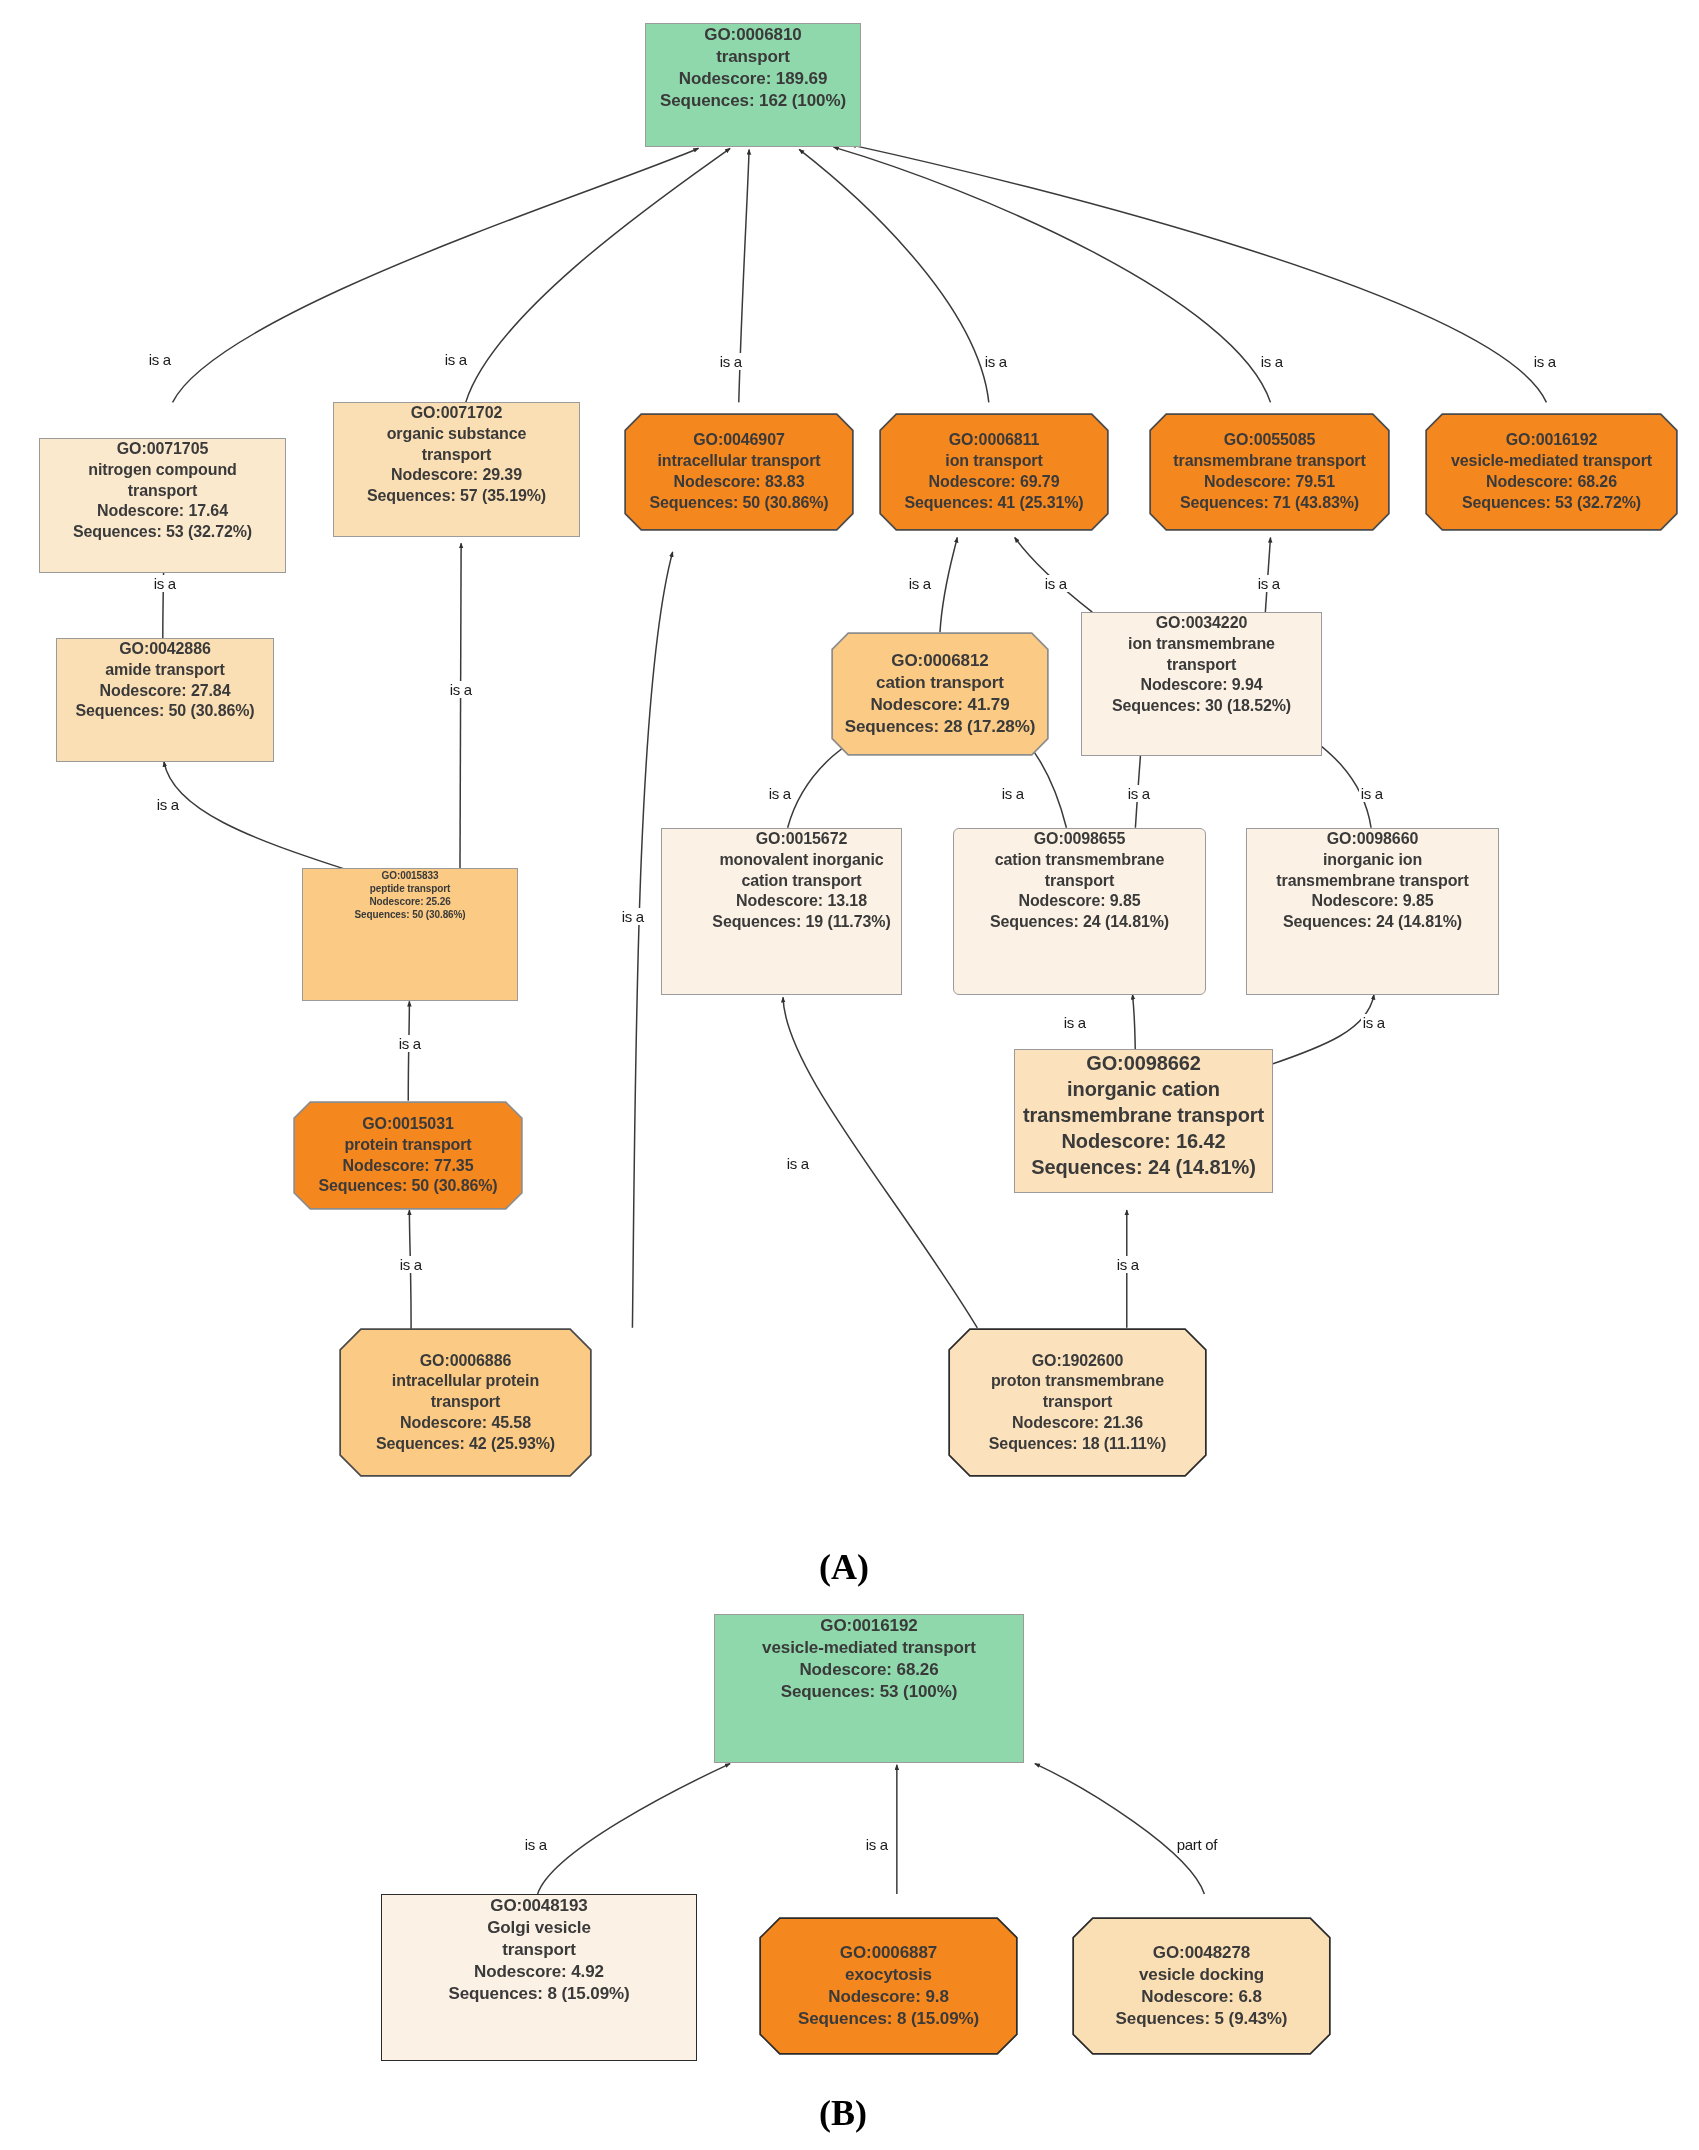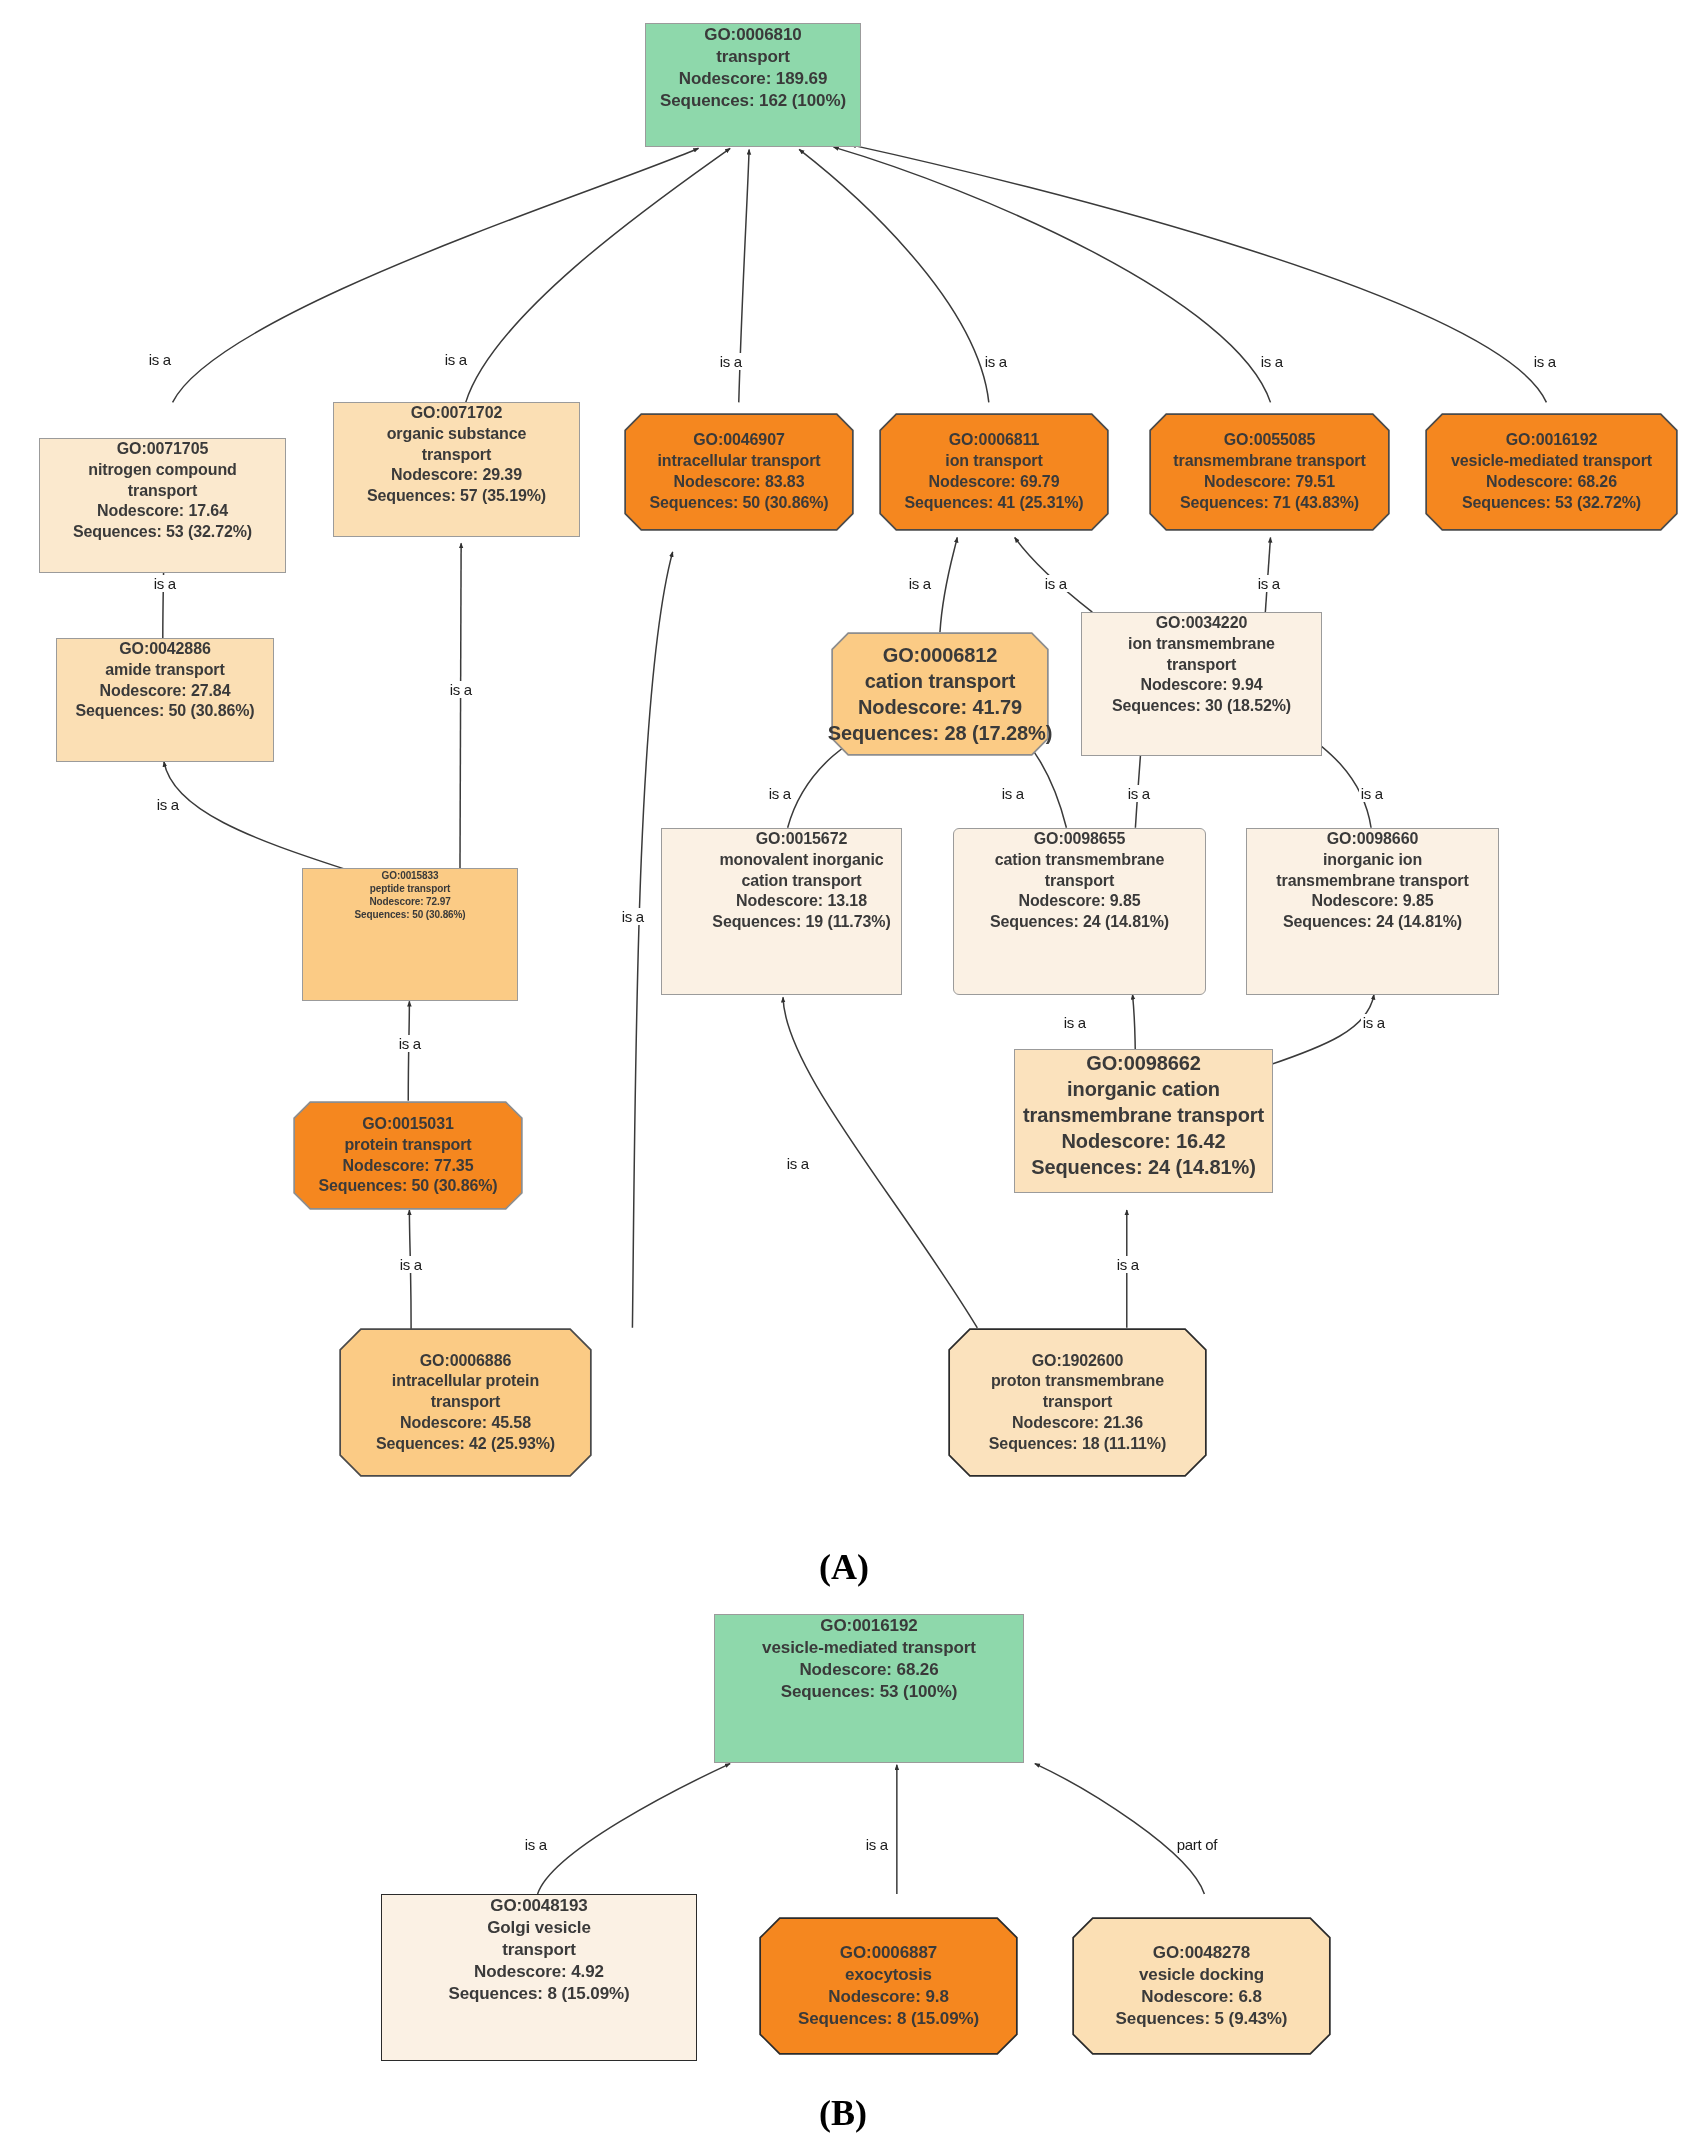--- a/index.html
+++ b/index.html
@@ -151,21 +151,21 @@
     </span>
   </div>
 
   <div class="node rect" style="left:56px;top:638px;width:218px;height:124px;background:#fbdfb4;font-size:16px;">
     <span class="ln">GO:0042886</span>
     <span class="ln">amide transport</span>
     <span class="ln">Nodescore: 27.84</span>
     <span class="ln">Sequences: 50 (30.86%)</span>
   </div>
 
-  <div class="node oct" style="left:831px;top:632px;width:218px;height:124px;font-size:20px;">
+  <div class="node oct" style="left:831px;top:632px;width:218px;height:124px;font-size:17px;">
     <svg class="octbg" viewBox="0 0 380 215" preserveAspectRatio="none">
       <polygon points="30,2 350,2 378,30 378,185 350,213 30,213 2,185 2,30" fill="#fbcb85" stroke="#8d8d8d" stroke-width="3"></polygon>
     </svg>
     <span class="txt">
       <span class="ln">GO:0006812</span>
       <span class="ln">cation transport</span>
       <span class="ln">Nodescore: 41.79</span>
       <span class="ln">Sequences: 28 (17.28%)</span>
     </span>
   </div>
@@ -174,21 +174,21 @@
     <span class="ln">GO:0034220</span>
     <span class="ln">ion transmembrane</span>
     <span class="ln">transport</span>
     <span class="ln">Nodescore: 9.94</span>
     <span class="ln">Sequences: 30 (18.52%)</span>
   </div>
 
   <div class="node rect" style="left:302px;top:868px;width:216px;height:133px;background:#fbcb85;font-size:10px;">
     <span class="ln">GO:0015833</span>
     <span class="ln">peptide transport</span>
-    <span class="ln">Nodescore: 72.97</span>
+    <span class="ln">Nodescore: 25.26</span>
     <span class="ln">Sequences: 50 (30.86%)</span>
   </div>
 
   <div class="node rect" style="left:661px;top:828px;width:241px;height:167px;background:#fbf1e4;font-size:16px;padding-left:40px;">
     <span class="ln">GO:0015672</span>
     <span class="ln">monovalent inorganic</span>
     <span class="ln">cation transport</span>
     <span class="ln">Nodescore: 13.18</span>
     <span class="ln">Sequences: 19 (11.73%)</span>
   </div>

